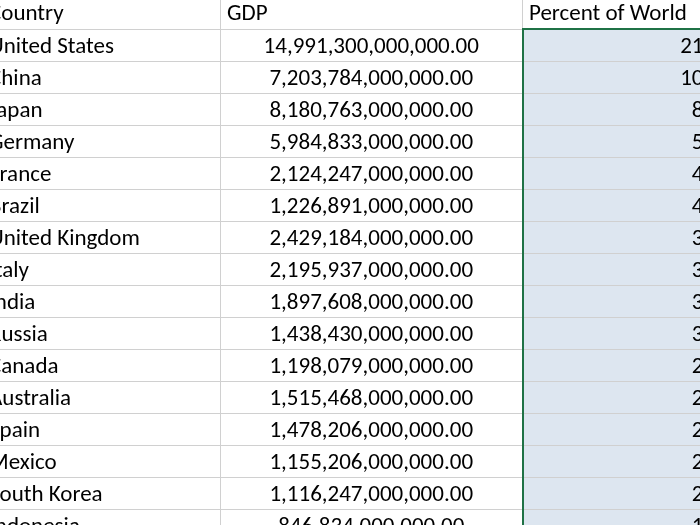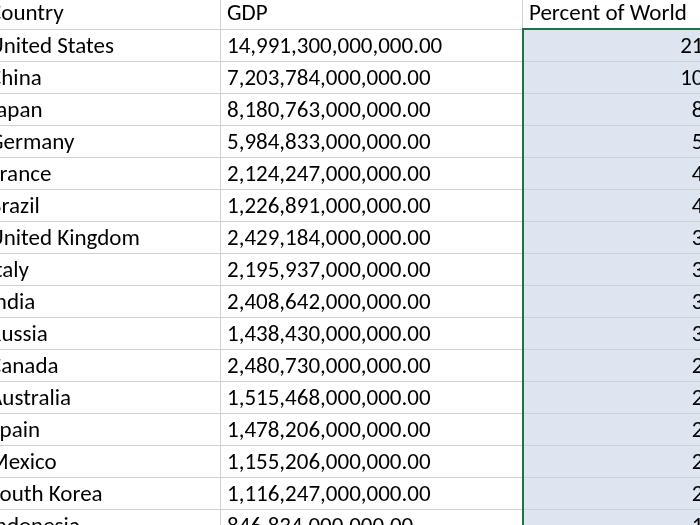--- a/index.html
+++ b/index.html
@@ -30,21 +30,21 @@
     border:1px solid #d0d0d0;
     padding:0 6px;
     height:31px;
     line-height:31px;
     white-space:nowrap;
     overflow:hidden;
     font-weight:400;
   }
   th{text-align:left;background:#fff;}
   td.country{text-align:left;}
-  td.gdp{text-align:left;margin-top:23px;}
+  td.gdp{text-align:center;margin-top:23px;}
   td.pct{
     text-align:right;
     background:#dde6f0;
   }
   
   .sel-top{border-top:2px solid #1f7246;}
   .sel-left{border-left:2px solid #1f7246;}
   .sel-right{border-right:2px solid #1f7246;}
 </style>
 </head>
@@ -100,31 +100,31 @@
           <td class="gdp">2,429,184,000,000.00</td>
           <td class="pct sel-left sel-right">3</td>
         </tr>
         <tr>
           <td class="country">Italy</td>
           <td class="gdp">2,195,937,000,000.00</td>
           <td class="pct sel-left sel-right">3</td>
         </tr>
         <tr>
           <td class="country">India</td>
-          <td class="gdp">2,408,642,000,000.00</td>
+          <td class="gdp">1,897,608,000,000.00</td>
           <td class="pct sel-left sel-right">3</td>
         </tr>
         <tr>
           <td class="country">Russia</td>
           <td class="gdp">1,438,430,000,000.00</td>
           <td class="pct sel-left sel-right">3</td>
         </tr>
         <tr>
           <td class="country">Canada</td>
-          <td class="gdp">2,480,730,000,000.00</td>
+          <td class="gdp">1,198,079,000,000.00</td>
           <td class="pct sel-left sel-right">2</td>
         </tr>
         <tr>
           <td class="country">Australia</td>
           <td class="gdp">1,515,468,000,000.00</td>
           <td class="pct sel-left sel-right">2</td>
         </tr>
         <tr>
           <td class="country">Spain</td>
           <td class="gdp">1,478,206,000,000.00</td>

